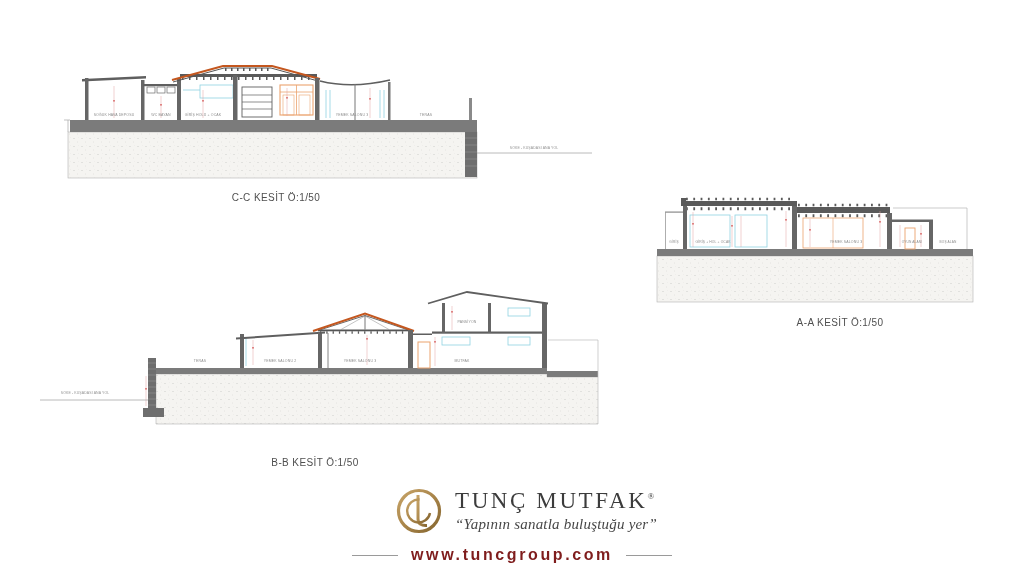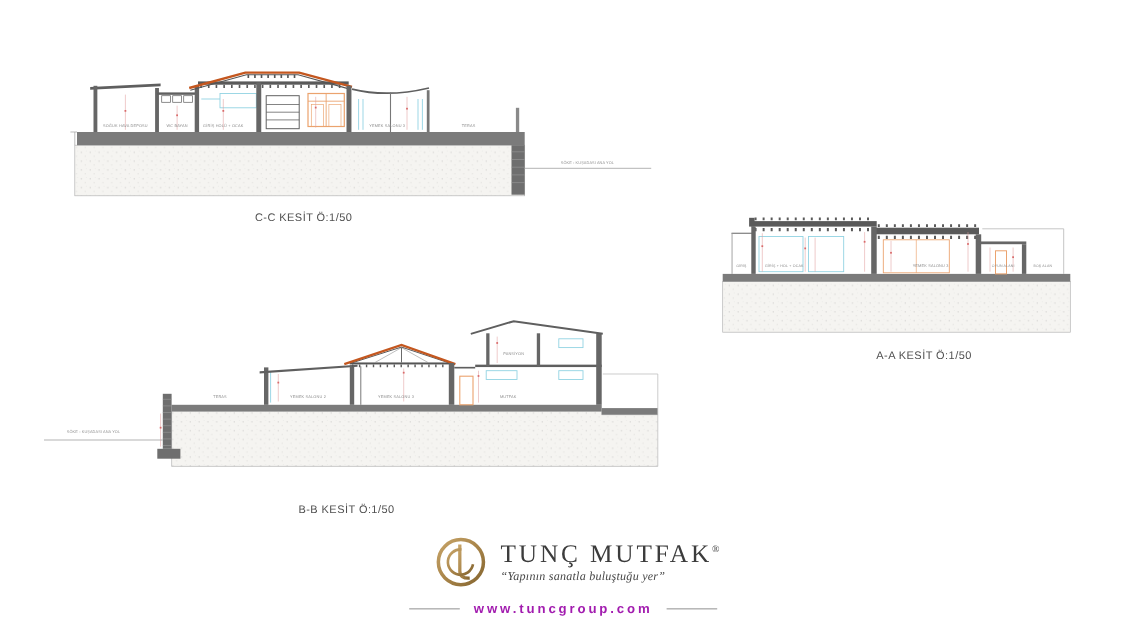--- a/index.html
+++ b/index.html
@@ -8,26 +8,26 @@
   .sec{position:absolute;}
   svg text{font-family:"Liberation Sans",sans-serif;}
   .room-lbl{fill:#8d8d8d;font-size:3.5px;letter-spacing:.15px;}
   .road-lbl{fill:#949494;font-size:3.5px;letter-spacing:.1px;}
   .sec-title{fill:#4f4f4f;font-size:10px;letter-spacing:.4px;}
   .footer-logo{position:absolute;left:392px;top:484px;display:flex;align-items:center;gap:9px;}
   .brand-col{display:flex;flex-direction:column;}
   .brand-line{font-family:"Liberation Serif",serif;font-size:23px;letter-spacing:2.6px;
               color:#3c3c3c;line-height:1.05;white-space:nowrap;}
   .brand-reg{font-size:9px;vertical-align:9px;letter-spacing:0;color:#3c3c3c;}
-  .brand-tag{font-family:"Liberation Serif",serif;font-style:italic;font-size:11px;
+  .brand-tag{font-family:"Liberation Serif",serif;font-style:italic;font-size:15px;
              color:#474747;margin-top:2px;letter-spacing:.2px;white-space:nowrap;}
   .site-row{position:absolute;top:546px;left:0;width:1024px;display:flex;
             justify-content:center;align-items:center;gap:13px;}
   .site-rule{width:46px;height:1px;background:#9a9a9a;}
-  .site-text{font-size:12px;font-weight:bold;letter-spacing:2.6px;color:#a21caf;}
+  .site-text{font-size:16px;font-weight:bold;letter-spacing:2.6px;color:#7f1d1d;}
 </style>
 </head>
 <body>
 
 <div id="sheet">
 
   <svg class="sec" style="left:40px;top:48px;" width="560" height="165" viewBox="0 0 560 165">
     <defs>
       <pattern id="soilA" width="8" height="8" patternUnits="userSpaceOnUse">
         <rect width="8" height="8" fill="#f5f4f1"></rect>

